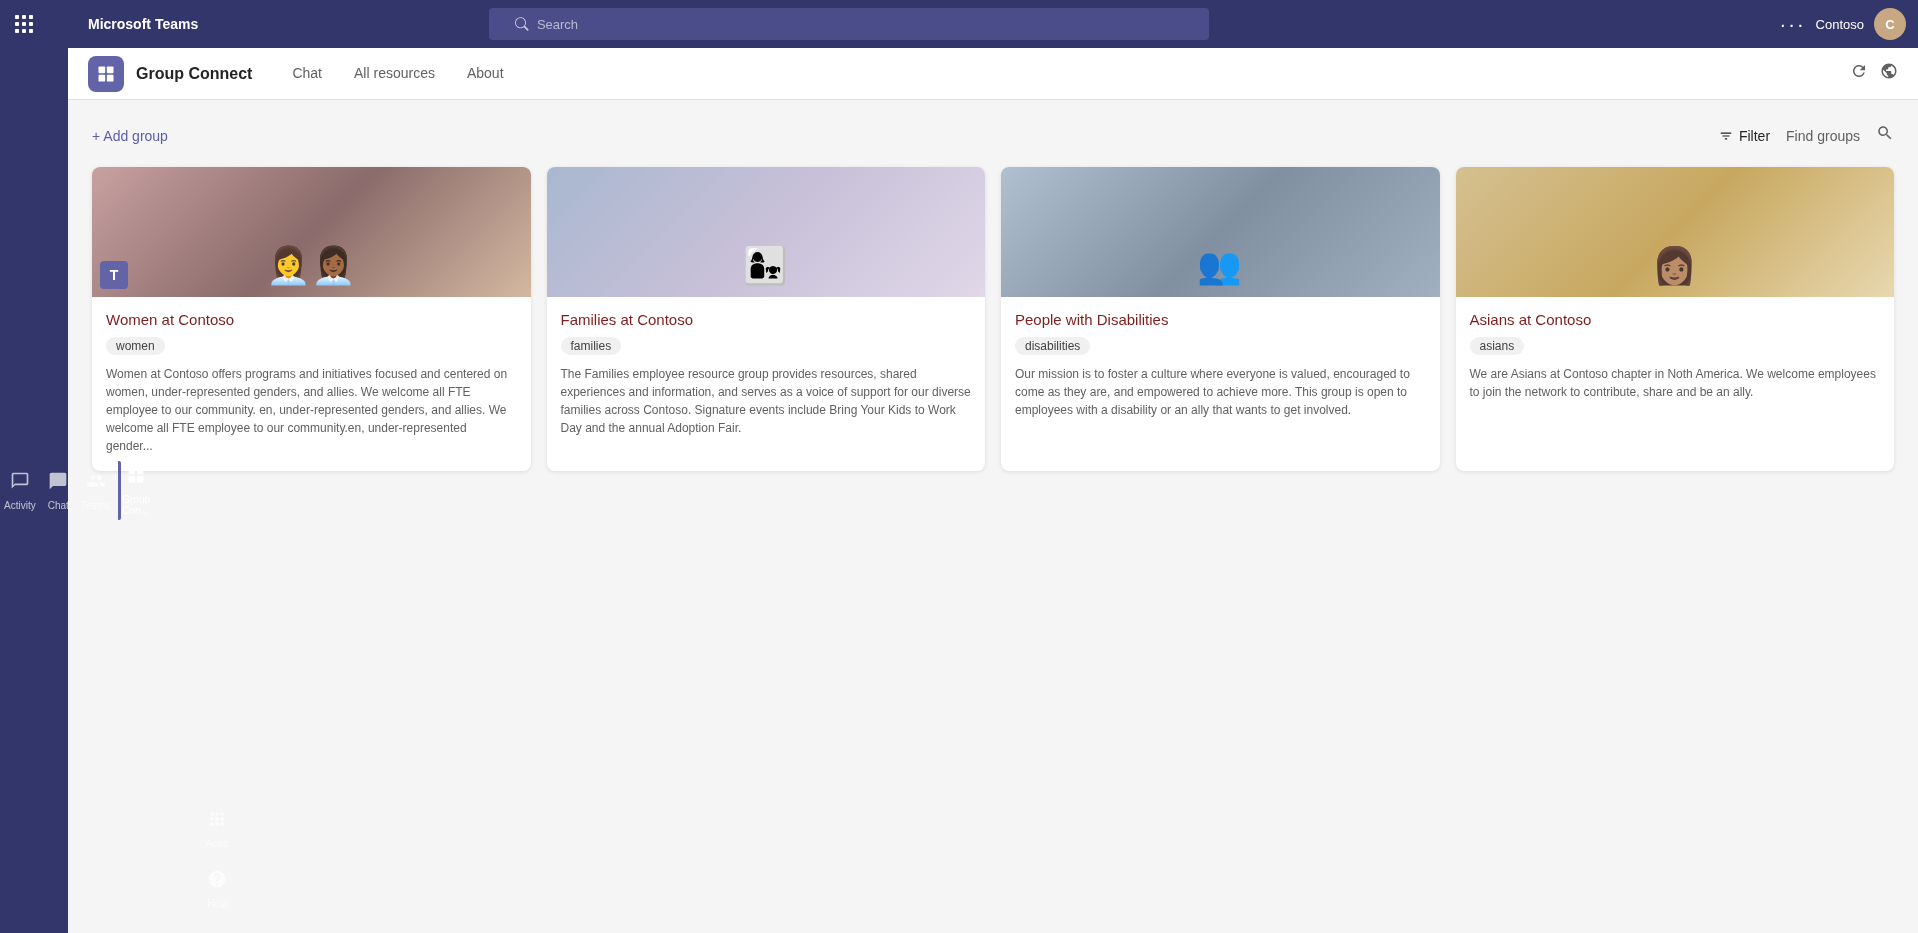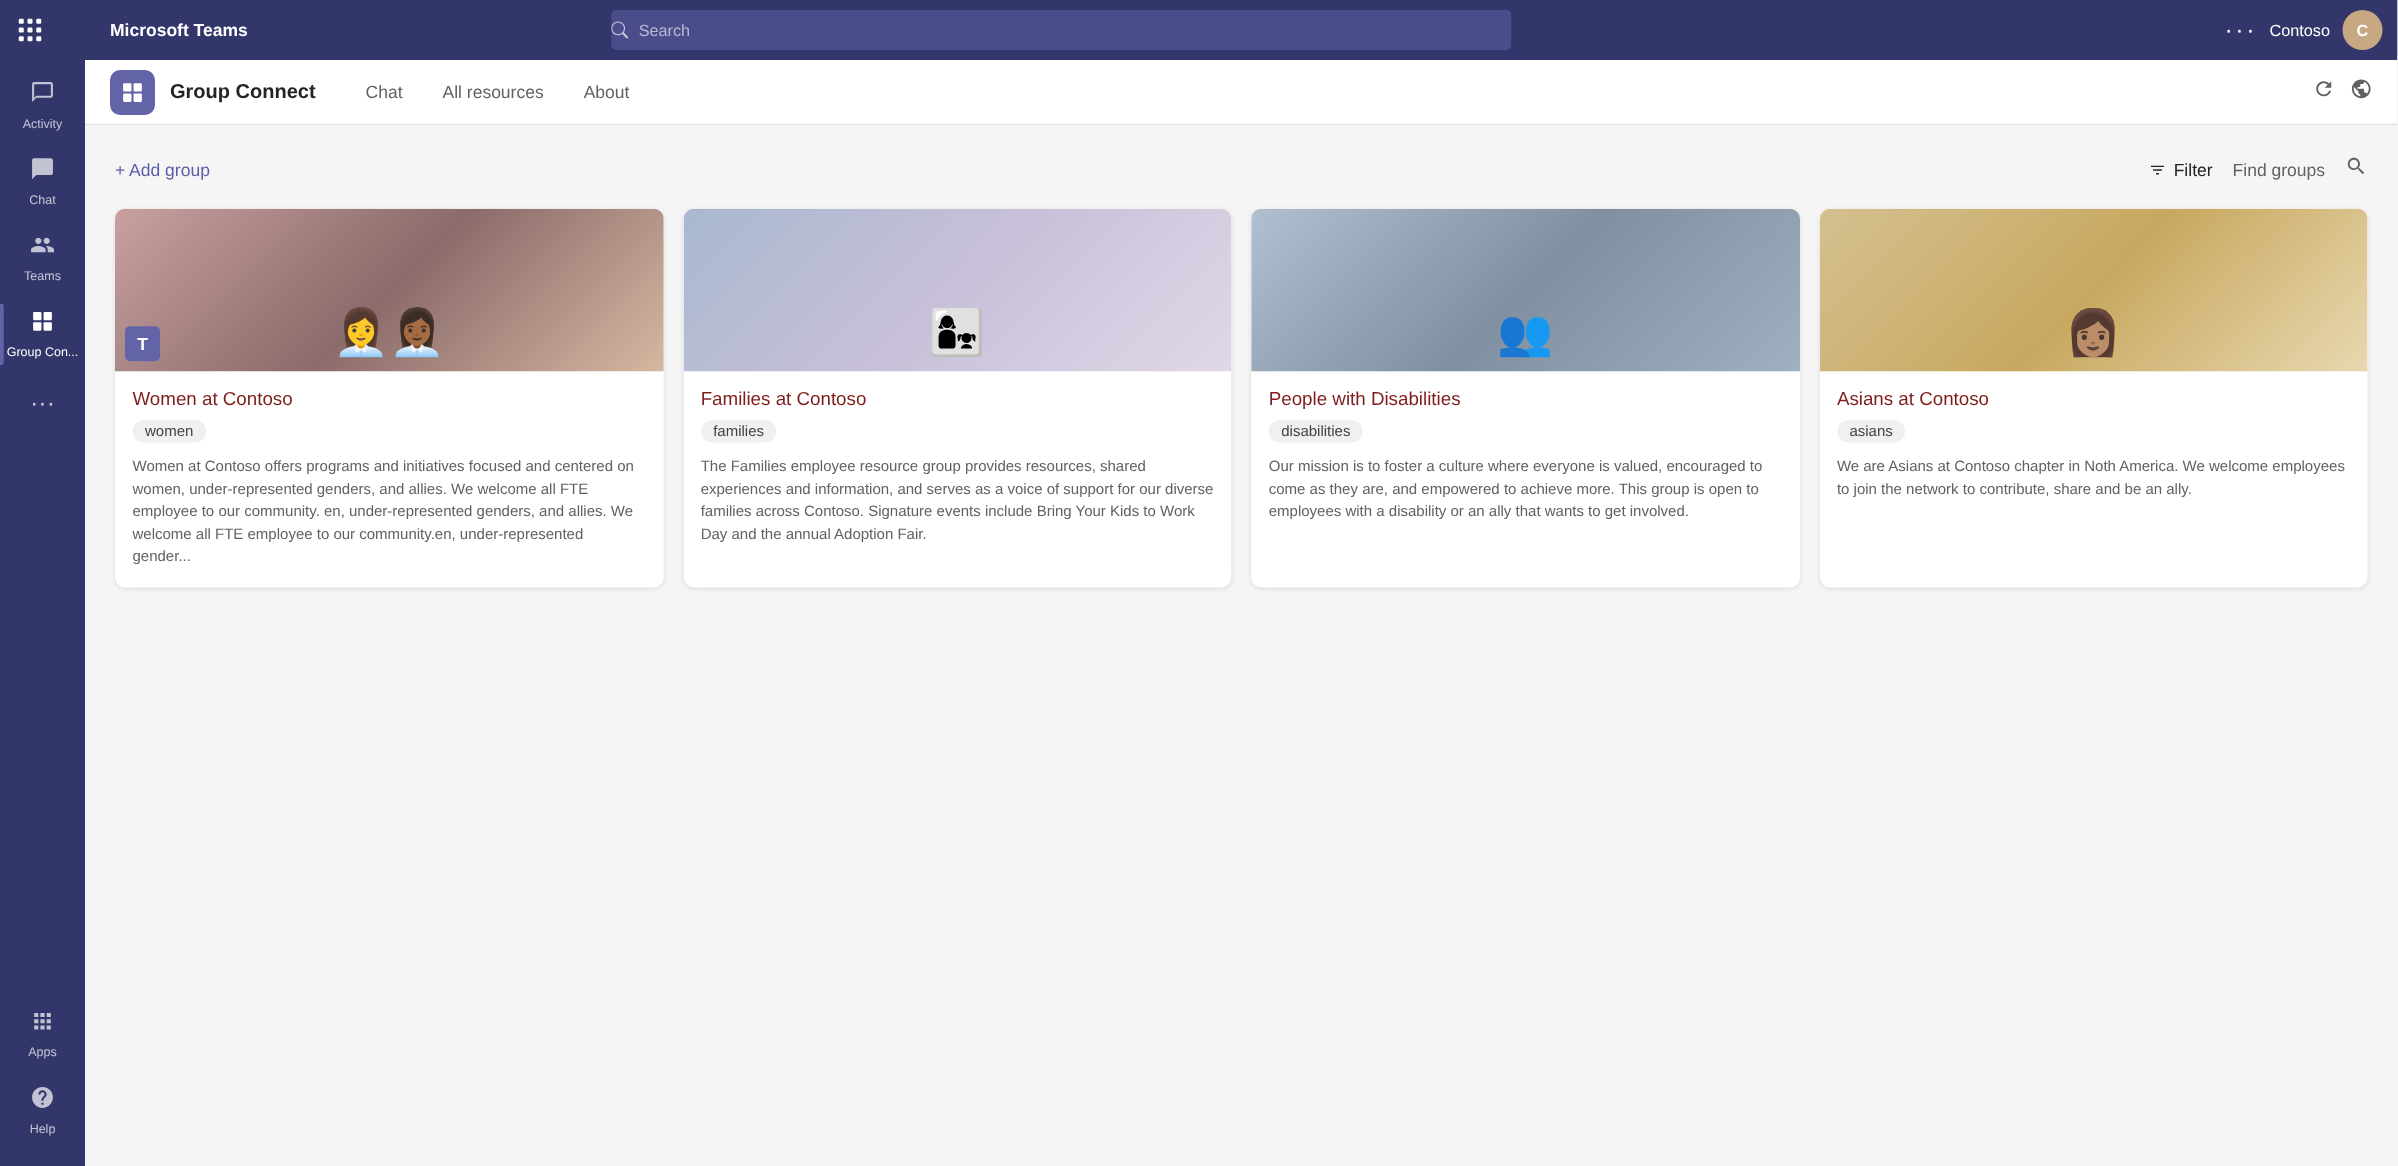--- a/index.html
+++ b/index.html
@@ -23,21 +23,21 @@
       padding-left: 40px;
     }
     .topbar-search {
       flex: 1;
       max-width: 720px;
       margin: 0 auto;
       background: #4a4d8a;
       border-radius: 4px;
       display: flex;
       align-items: center;
-      padding: 0 0;
+      padding: 0 26px;
       height: 32px;
       gap: 8px;
     }
     .topbar-search input {
       background: transparent;
       border: none;
       outline: none;
       color: rgba(255,255,255,0.8);
       font-size: 13px;
       width: 100%;
@@ -66,21 +66,21 @@
       display: flex;
       flex: 1;
       overflow: hidden;
     }
 
     
     .sidebar {
       width: 68px;
       background: #33366a;
       display: flex;
-      flex-direction: column;
+      flex-direction: row;
       align-items: center;
       padding: 8px 0;
       gap: 4px;
       flex-shrink: 0;
     }
     .sidebar-item {
       display: flex;
       flex-direction: column;
       align-items: center;
       padding: 8px 4px;

